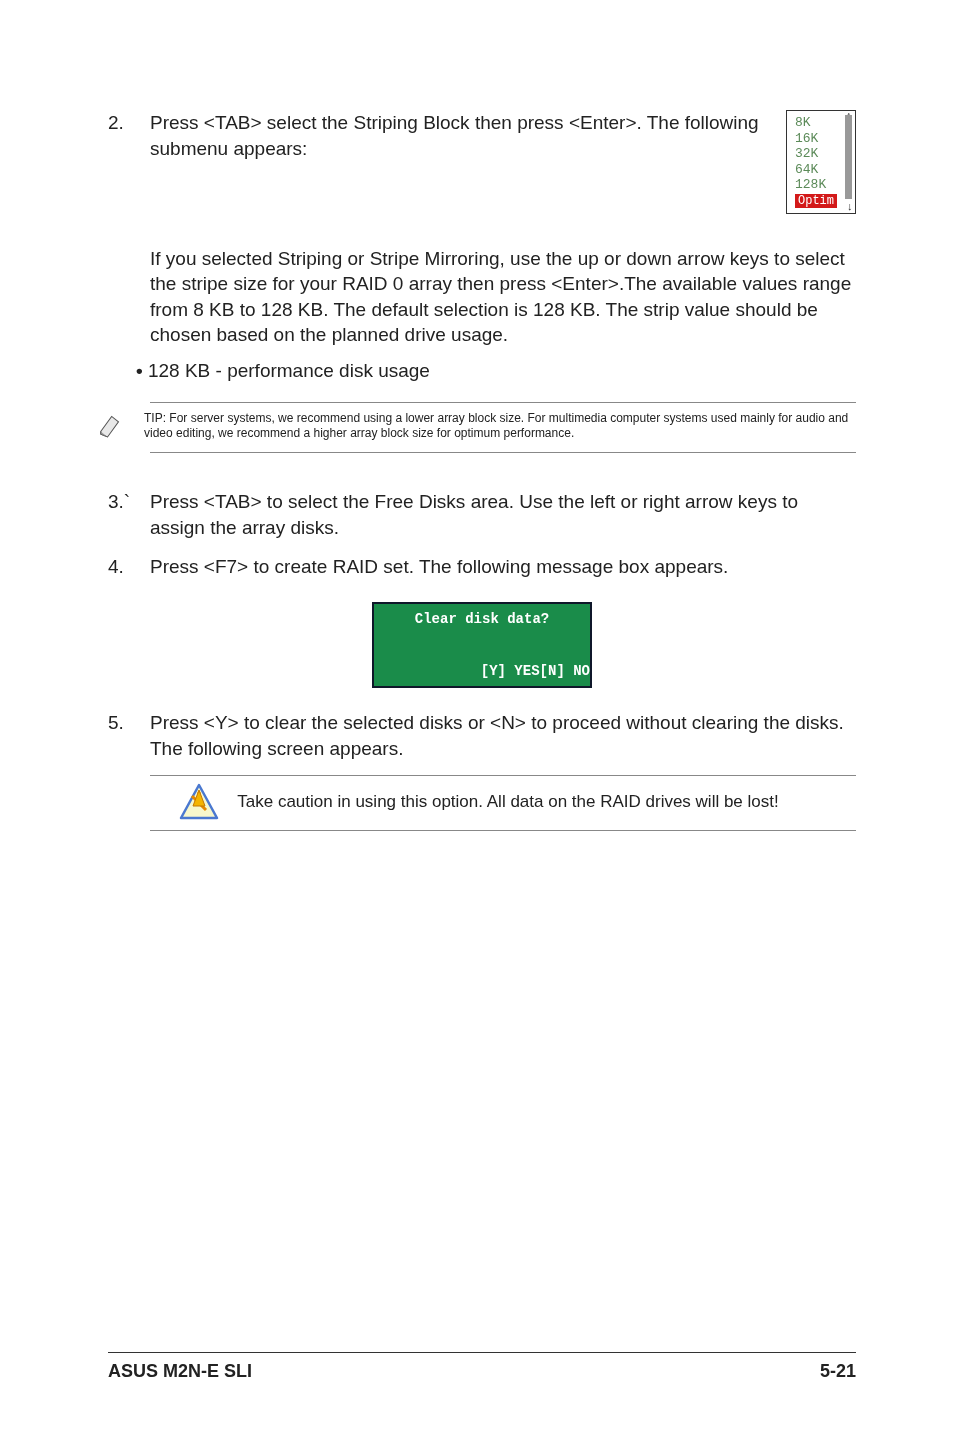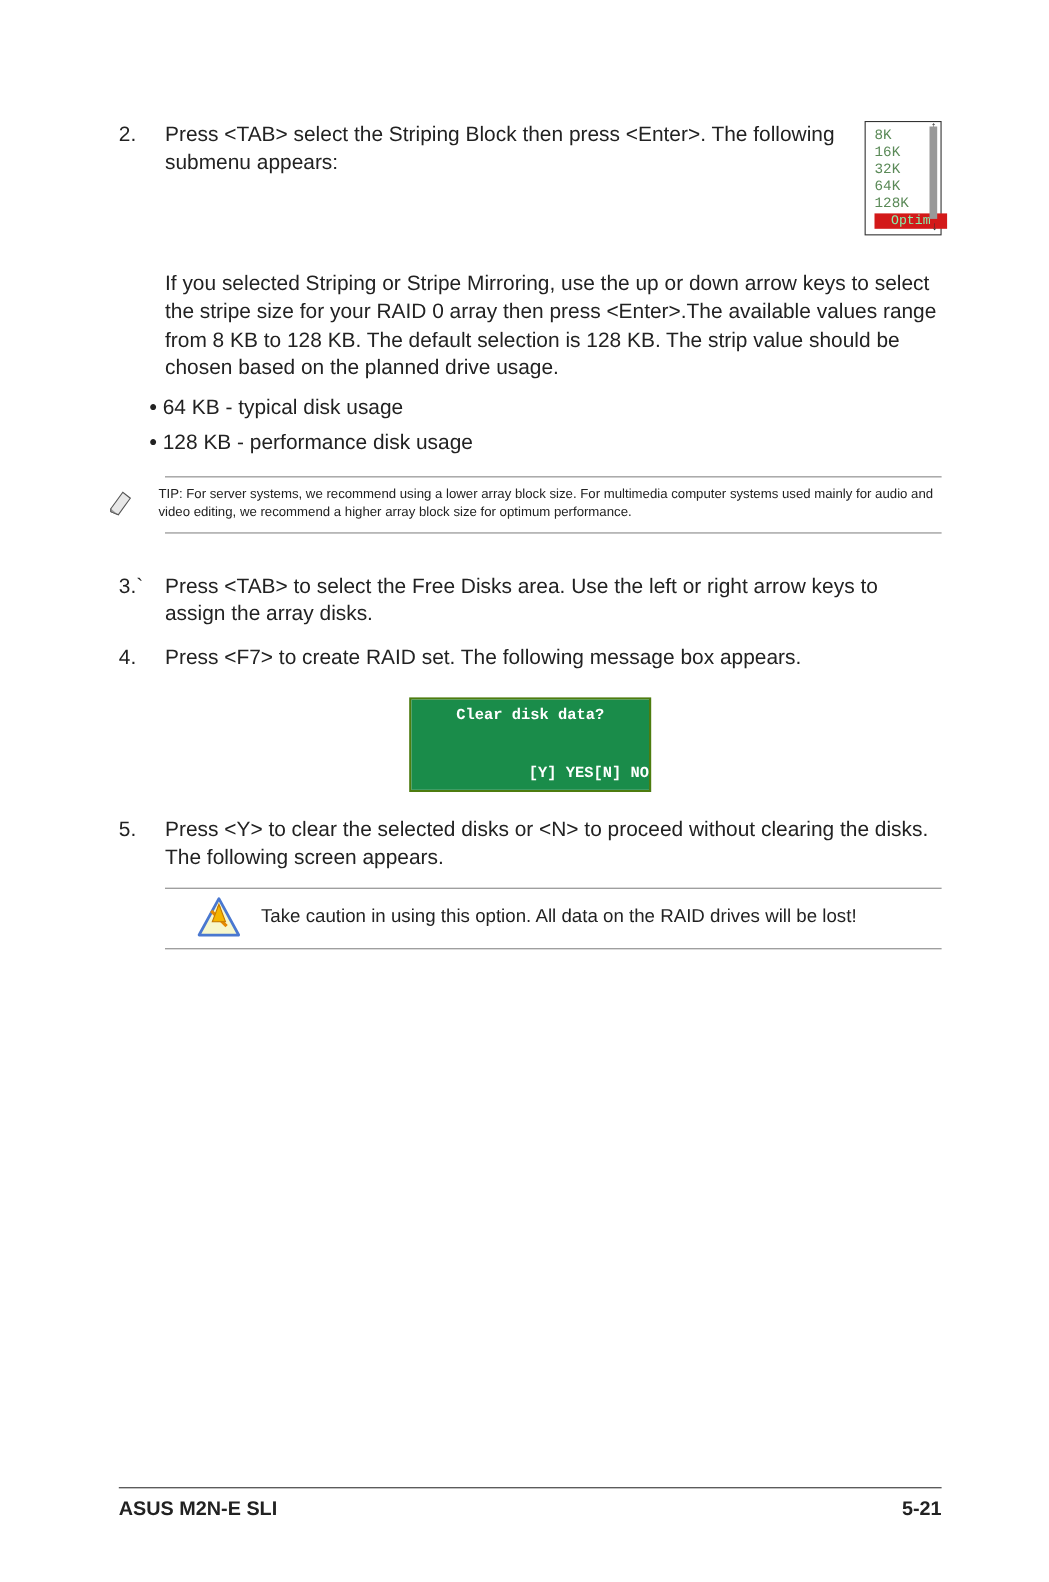--- a/index.html
+++ b/index.html
@@ -27,21 +27,21 @@
     font-weight: normal;
     color: #5b8a58;
     line-height: 1.2;
     position: relative;
     width: 70px;
     background: #fff;
   }
   .submenu-scroll { position:absolute; right:3px; top:4px; bottom:14px; width:7px; background:#999; }
   .submenu-up { position:absolute; right:3px; top:-1px; font-size:11px; color:#333; }
   .submenu-dn { position:absolute; right:2px; bottom:-2px; font-size:11px; color:#333; }
-  .optim { background:#d31919; color:#86efac; display:inline-block; padding:0 15px; font-size:12px; }
+  .optim { background:#d31919; color:#ffffff; display:inline-block; padding:0 3px; font-size:12px; }
   .para { margin-top: 32px; margin-left: 42px; }
   ul.bullets { list-style: none; margin-top: 10px; margin-left: 28px; }
   ul.bullets li { margin-bottom: 6px; }
   ul.bullets li::before { content: "• "; font-weight: bold; }
   .tipbox {
     margin: 18px 0 36px 42px;
     border-top: 1px solid #888;
     border-bottom: 1px solid #888;
     padding: 8px 0 10px 0;
     display: flex;
@@ -58,21 +58,21 @@
     display:flex;
     gap: 14px;
     font-size: 17px;
     align-items:center;
     justify-content:center;
   }
   .warnicon-wrap { width:48px; display:flex; justify-content:center; margin-left:-52px; }
   .warn-tri { width:42px; height:40px; }
   .dialog-wrap { display:flex; justify-content:center; margin: 22px 0 22px 0; }
   .dialog {
-    border: 2px solid #4d7c0f;
+    border: 2px solid #0f172a;
     width: 220px;
     font-family: "Courier New", monospace;
     font-size: 14px;
     color: #fff;
   }
   .dialog-top {
     background:#1a8c4a;
     height:54px;
     display:flex;
     align-items:flex-start;
@@ -117,21 +117,20 @@
       <div> 128K</div>
       <span class="optim">Optim</span>
       <span class="submenu-dn">↓</span>
     </div>
   </div>
 </div>
 
 <div class="para">If you selected Striping or Stripe Mirroring, use the up or down arrow keys to select the stripe size for your RAID 0 array then press &lt;Enter&gt;.The available values range from 8 KB to 128 KB. The default selection is 128 KB. The strip value should be chosen based on the planned drive usage.</div>
 
 <ul class="bullets">
-  <li>64 KB - typical disk usage</li>
   <li>128 KB - performance disk usage</li>
 </ul>
 
 <div class="tipbox">
   <div class="tipicon-wrap">
     <svg viewBox="0 0 44 40">
       <path d="M4 30 L20 8 L30 16 L14 38 L4 34 Z" fill="#e8e8e8" stroke="#555" stroke-width="1.5"></path>
       <path d="M14 38 L4 34 L4 30" fill="#999" stroke="#555" stroke-width="1"></path>
     </svg>
   </div>

